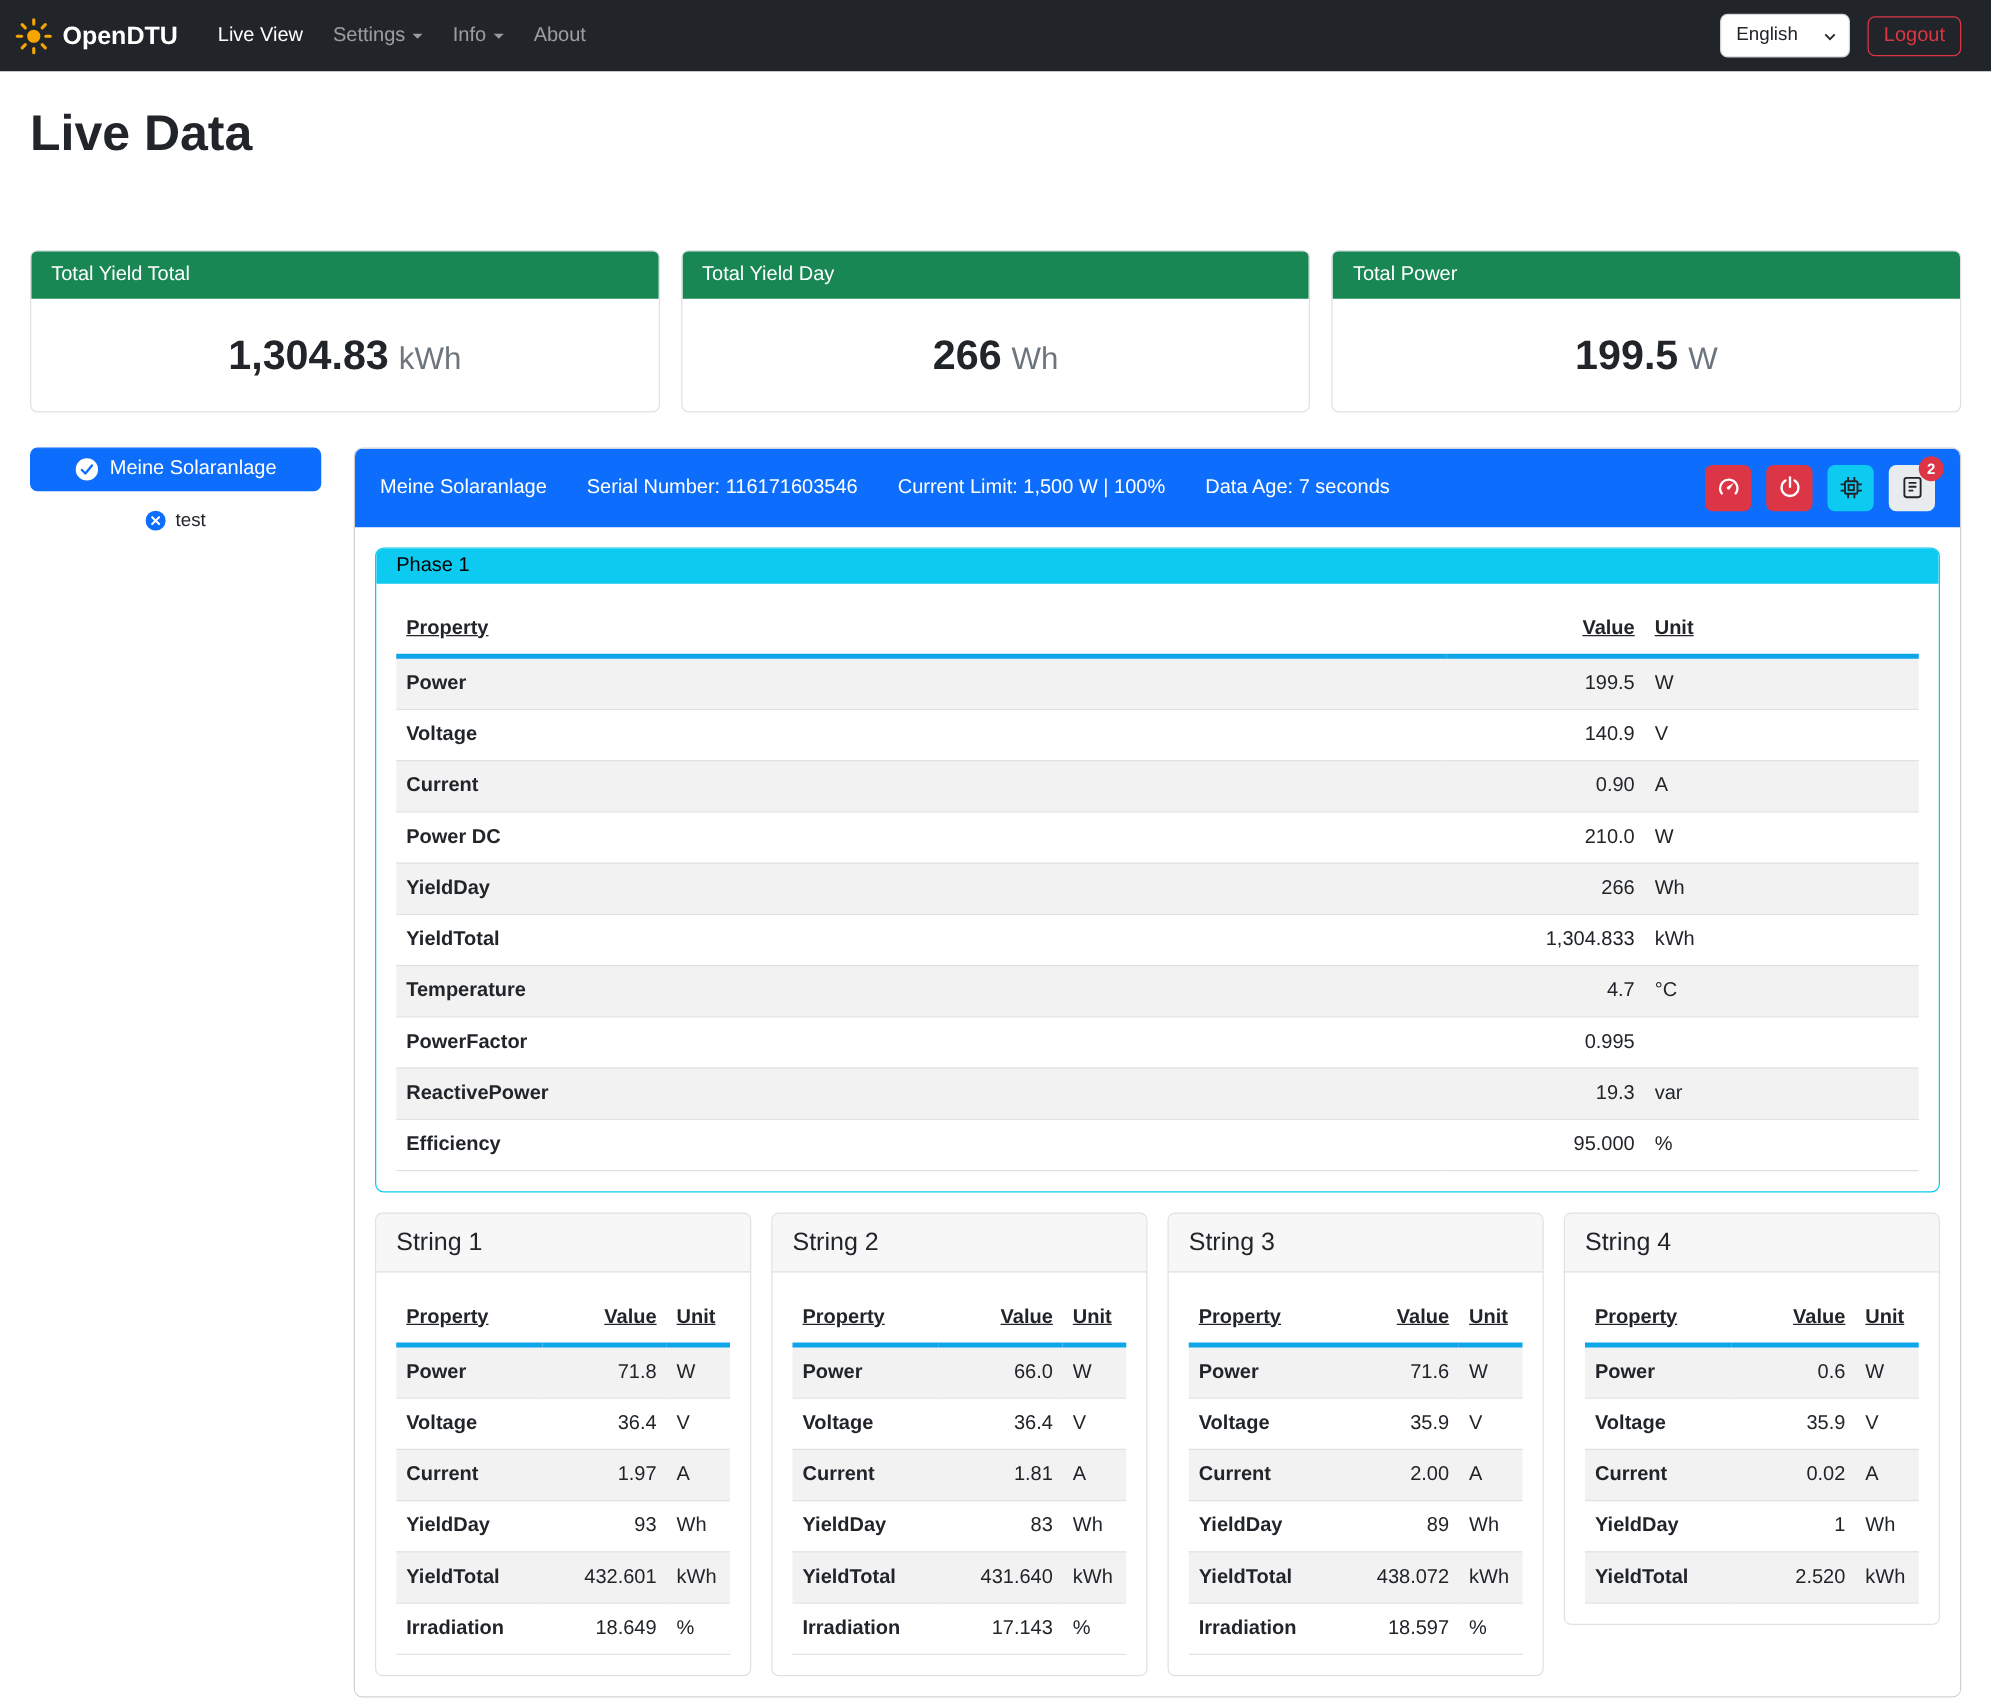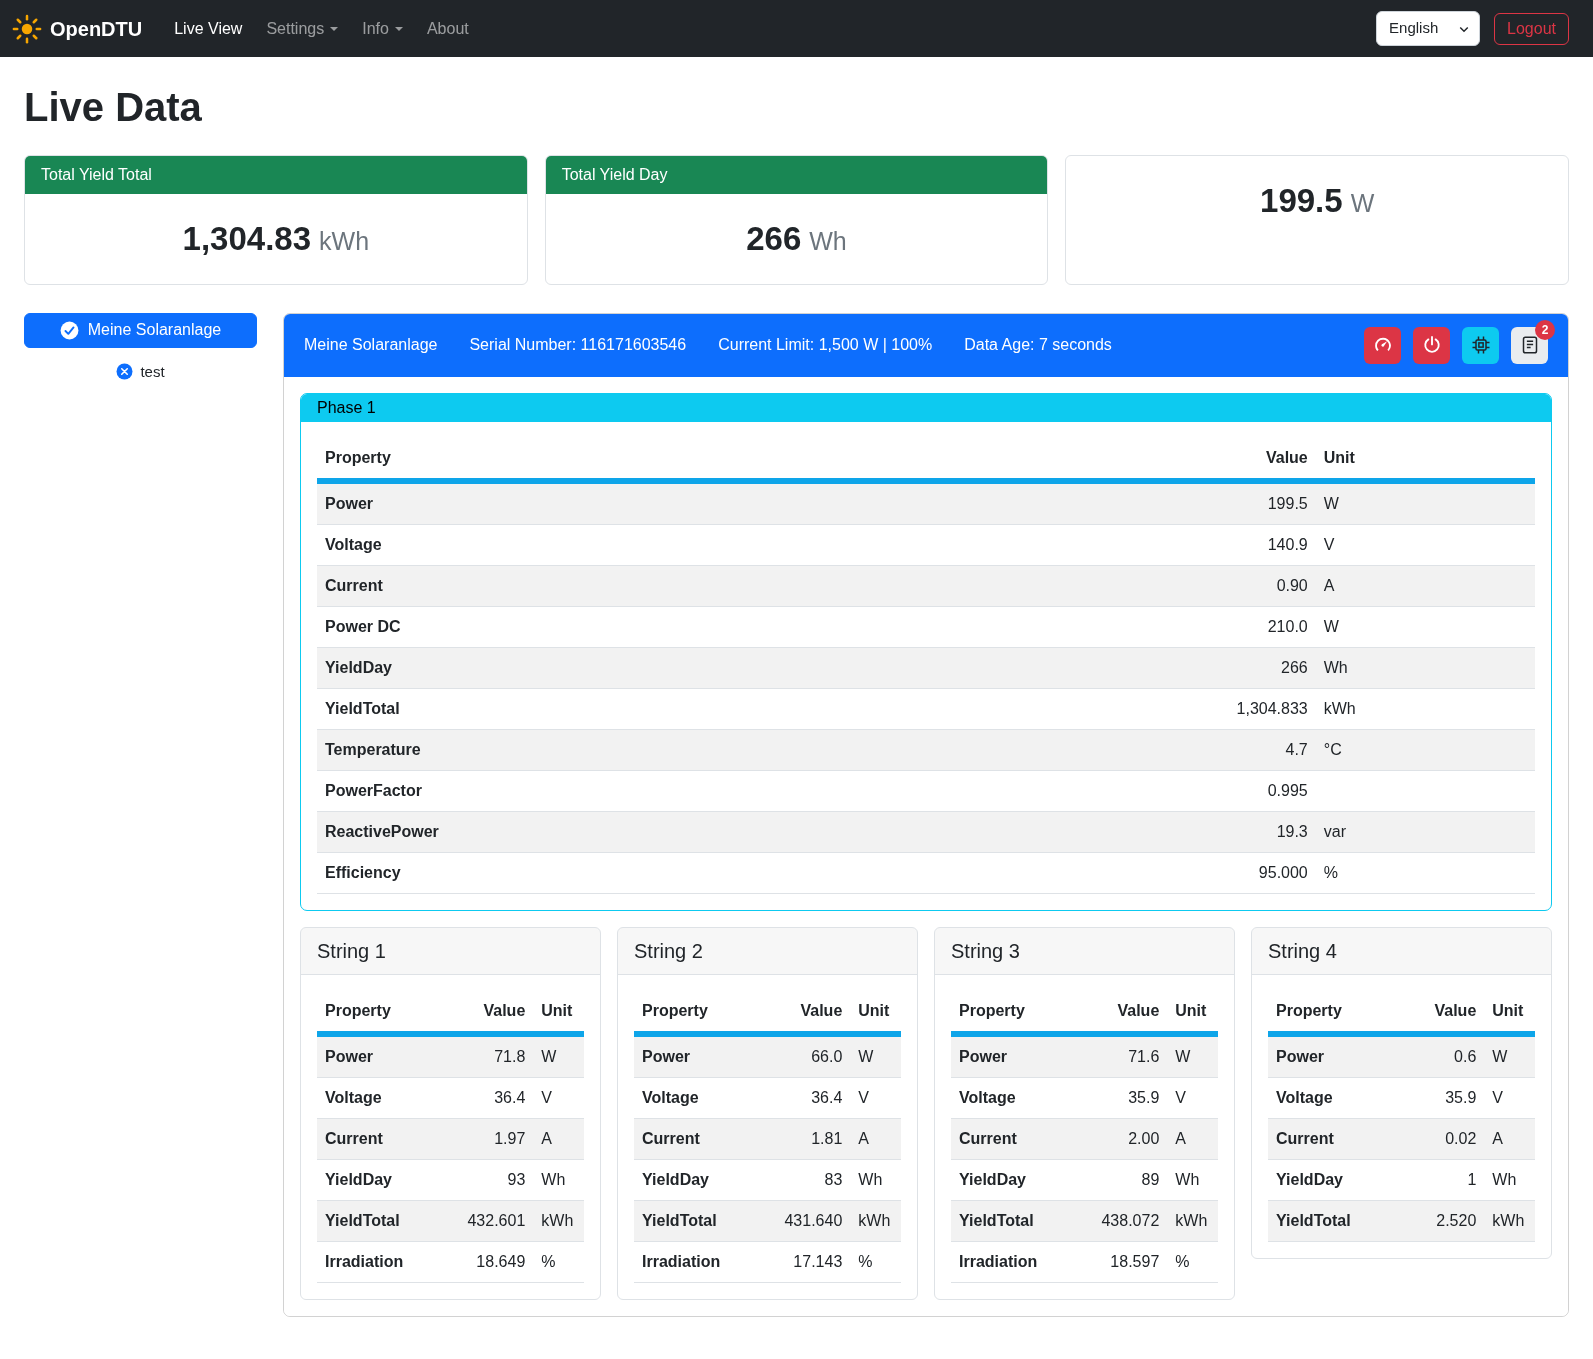--- a/index.html
+++ b/index.html
@@ -31,21 +31,21 @@
   .lang-select .chev{position:absolute; right:9px; top:50%; transform:translateY(-50%); display:flex;}
   .logout-btn{
     background:transparent; border:1px solid var(--danger); color:var(--danger);
     border-radius:6px; padding:6px 12px; font-size:16px; cursor:pointer; font-family:inherit;
   }
   
   .page{padding:8px 24px 28px 24px;}
   h1.page-title{font-size:40px; font-weight:600; margin:12px 0 18px 0;}
   
   .summary-row{display:grid; grid-template-columns:repeat(3,1fr); gap:17px; margin-bottom:28px;}
-  .sum-card{border:1px solid var(--border); border-radius:6px; background:#fff; overflow:hidden;}
+  .sum-card{border:1px solid var(--border); border-radius:6px; background:#fff; overflow:hidden;margin-top:45px;}
   .sum-head{background:var(--success); color:#fff; padding:7px 16px; font-size:16px;}
   .sum-body{padding:20px 16px; text-align:center;}
   .sum-value{font-size:33px; font-weight:700;}
   .sum-unit{font-size:25px; color:var(--muted); margin-left:8px; font-weight:400;}
   
   .content-row{display:flex; gap:26px; align-items:flex-start;}
   .sidebar{width:233px; flex-shrink:0;}
   .inv-btn{
     width:100%; background:var(--primary); border:1px solid var(--primary); color:#fff;
     border-radius:6px; padding:7px 10px; font-size:16px; display:flex; align-items:center;
@@ -77,21 +77,21 @@
   .panel-body{background:#fff; padding:16px;}
   
   .phase-card{border:1px solid var(--info); border-radius:7px; overflow:hidden; margin-bottom:16px;}
   .phase-head{background:var(--info); color:#000; padding:2px 16px; font-size:16px;}
   .phase-body{padding:16px;}
   
   table.data-table{width:100%; border-collapse:collapse;}
   .data-table th,.data-table td{
     padding:8px; font-size:16px; border-bottom:1px solid var(--border); vertical-align:middle;
   }
-  .data-table thead th{border-bottom:6px solid #0ea5e9;}
+  .data-table thead th{border-bottom:4px solid #0ea5e9;text-decoration:underline;}
   .data-table tbody tr:nth-child(odd){background:var(--stripe);}
   .data-table th.prop{text-align:left; font-weight:700;}
   .data-table .val{text-align:right; font-weight:400;}
   .data-table .unit{text-align:left; font-weight:400;}
   .data-table thead th.val{font-weight:700;}
   .data-table thead th.unit{font-weight:700;}
   .phase-card .val{width:13%;}
   .phase-card .unit{width:18%;}
   .string-card .prop{width:44%;}
   .string-card .unit{width:19%;}
@@ -156,20 +156,21 @@
         <span class="sum-value">1,304.83</span><span class="sum-unit">kWh</span>
       </div>
     </div>
     <div class="sum-card">
       <div class="sum-head">Total Yield Day</div>
       <div class="sum-body">
         <span class="sum-value">266</span><span class="sum-unit">Wh</span>
       </div>
     </div>
     <div class="sum-card">
+      <div class="sum-head">Total Power</div>
       <div class="sum-body">
         <span class="sum-value">199.5</span><span class="sum-unit">W</span>
       </div>
     </div>
   </div>
 
   <div class="content-row">
 
     <aside class="sidebar">
       <button class="inv-btn">

